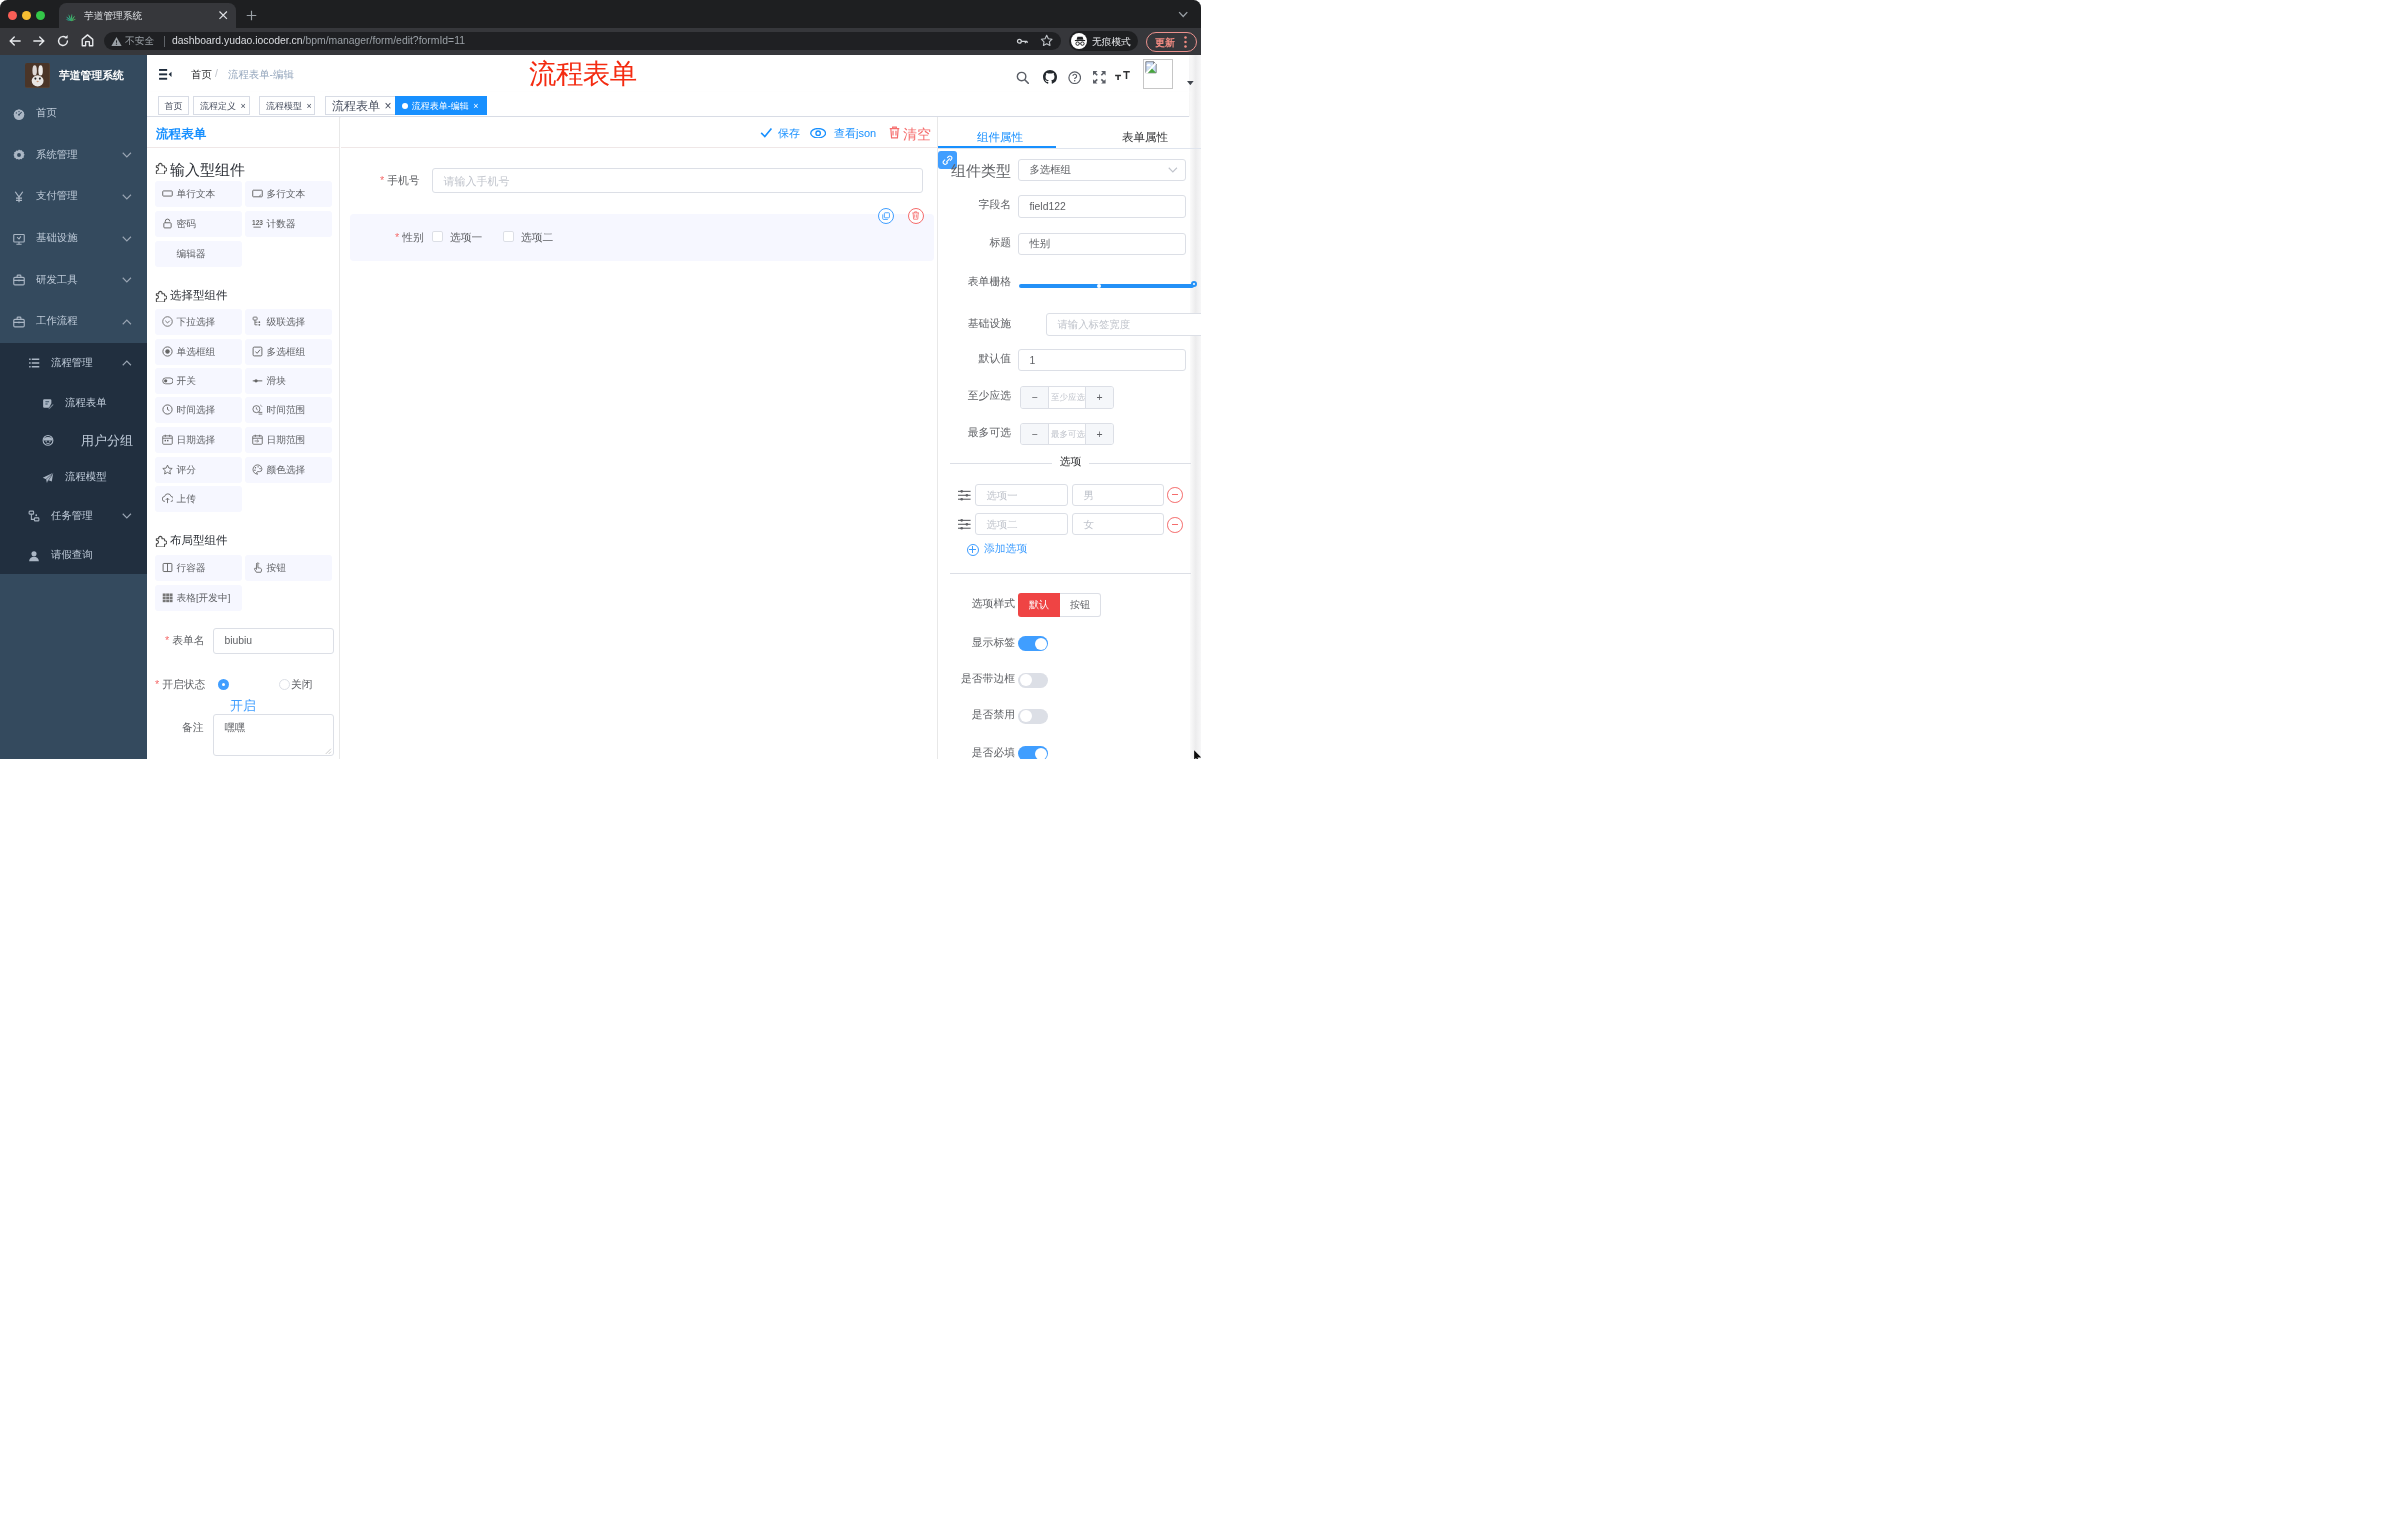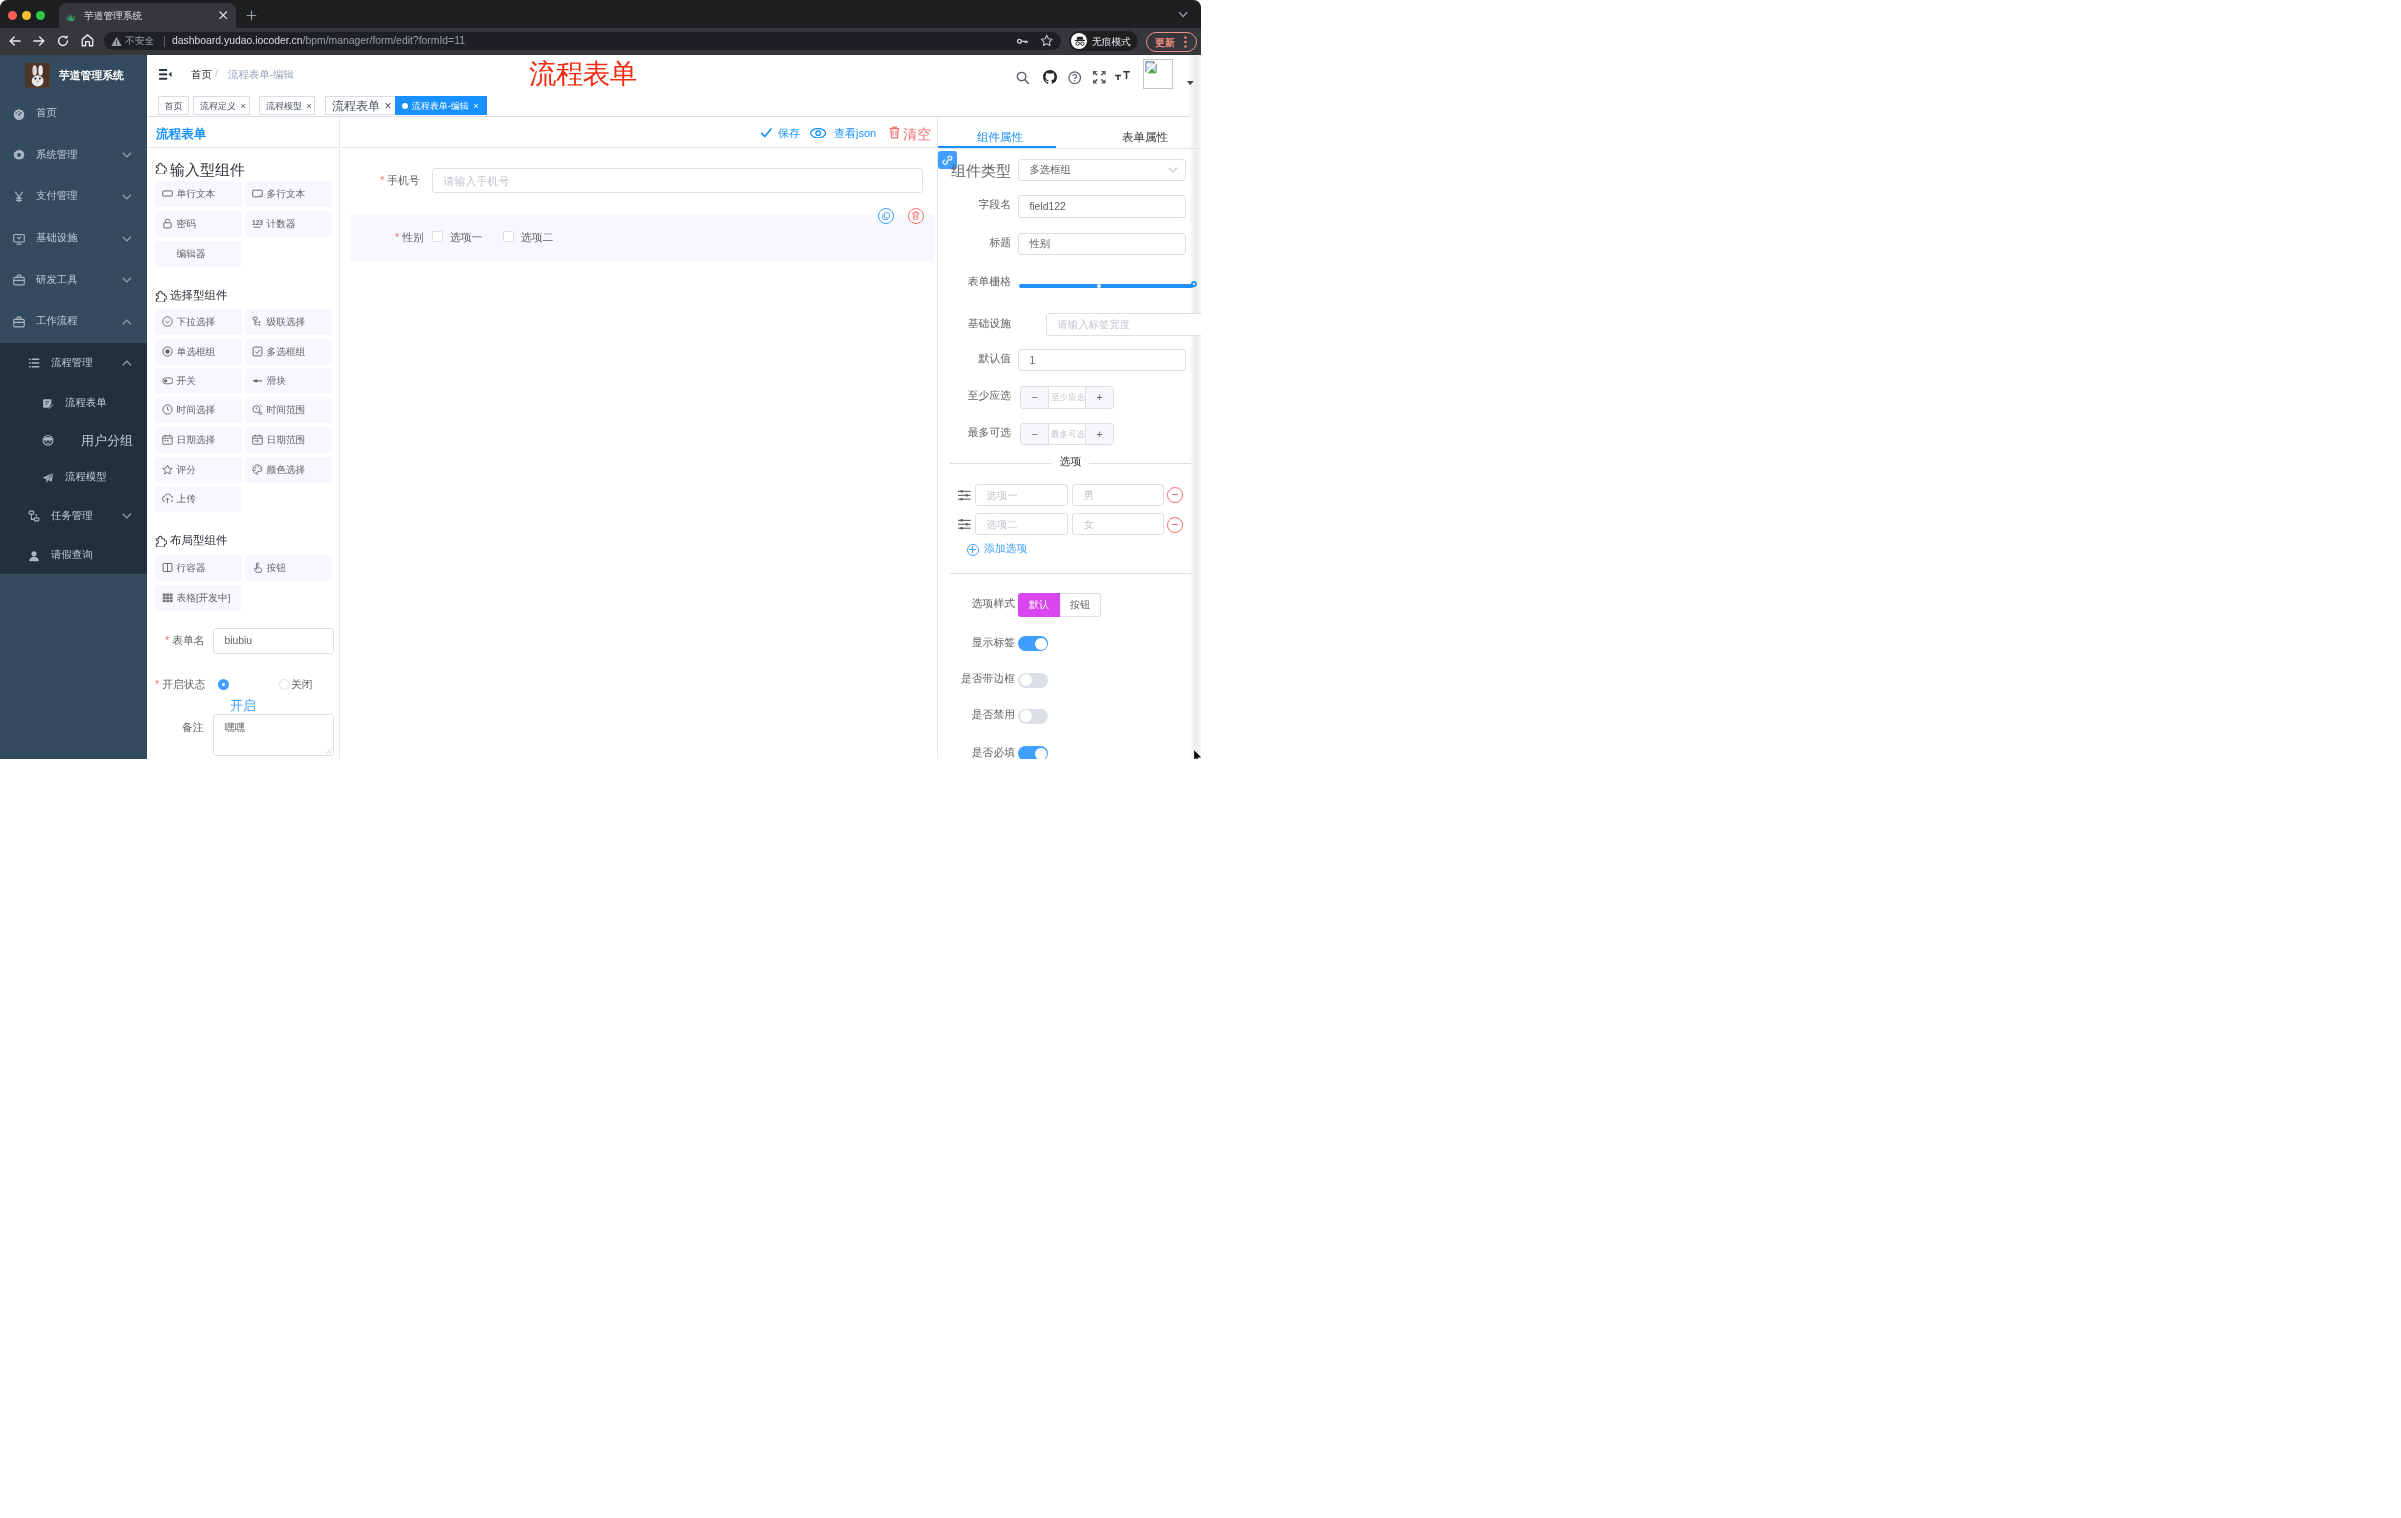--- a/index.html
+++ b/index.html
@@ -553,21 +553,21 @@
 <div class="a rin ph" style="left:975px;top:513px;width:93px;height:22px;line-height:21px">选项二</div>
 <div class="a rin ph" style="left:1072px;top:513px;width:92px;height:22px;line-height:21px">女</div>
 <div class="a" style="left:1167px;top:517px;width:15.6px;height:15.6px;border-radius:50%;border:1.1px solid #f56c6c"></div>
 <div class="a" style="left:1172px;top:524px;width:6px;height:1.2px;background:#f56c6c"></div>
 <div class="a" style="left:967px;top:544px;width:12px;height:12px;border-radius:50%;border:1.1px solid #409eff"></div>
 <div class="a" style="left:969px;top:549px;width:6.7px;height:1.2px;background:#409eff"></div>
 <div class="a" style="left:972px;top:546px;width:1.2px;height:6.7px;background:#409eff"></div>
 <div class="a" style="left:984px;top:542px;font-size:10.8px;color:#409eff">添加选项</div>
 <div class="a" style="left:950px;top:573px;width:241px;height:0.7px;background:#dcdfe6"></div>
 <div class="a" style="top:597px;right:186px;font-size:10.8px;color:#606266">选项样式</div>
-<div class="a" style="left:1018px;top:593px;width:42px;height:24px;background:#d946ef;border-radius:3px 0 0 3px;color:#fff;font-size:10px;text-align:center;line-height:24px">默认</div>
+<div class="a" style="left:1018px;top:593px;width:42px;height:24px;background:#ef4444;border-radius:3px 0 0 3px;color:#fff;font-size:10px;text-align:center;line-height:24px">默认</div>
 <div class="a" style="left:1060px;top:593px;width:41px;height:24px;background:#fff;border:0.7px solid #dcdfe6;border-left:none;border-radius:0 3px 3px 0;color:#606266;font-size:10px;text-align:center;line-height:22px">按钮</div>
 <div class="a" style="top:636px;right:186px;font-size:10.8px;color:#606266">显示标签</div>
 <div class="a" style="left:1018px;top:636px;width:30px;height:15px;border-radius:7.4px;background:#409eff"></div>
     <div class="a" style="left:1035px;top:638px;width:12px;height:12px;border-radius:50%;background:#fff"></div>
 <div class="a" style="top:672px;right:186px;font-size:10.8px;color:#606266">是否带边框</div>
 <div class="a" style="left:1018px;top:673px;width:30px;height:15px;border-radius:7.4px;background:#dcdfe6"></div>
     <div class="a" style="left:1020px;top:674px;width:12px;height:12px;border-radius:50%;background:#fff"></div>
 <div class="a" style="top:708px;right:186px;font-size:10.8px;color:#606266">是否禁用</div>
 <div class="a" style="left:1018px;top:709px;width:30px;height:15px;border-radius:7.4px;background:#dcdfe6"></div>
     <div class="a" style="left:1020px;top:710px;width:12px;height:12px;border-radius:50%;background:#fff"></div>

